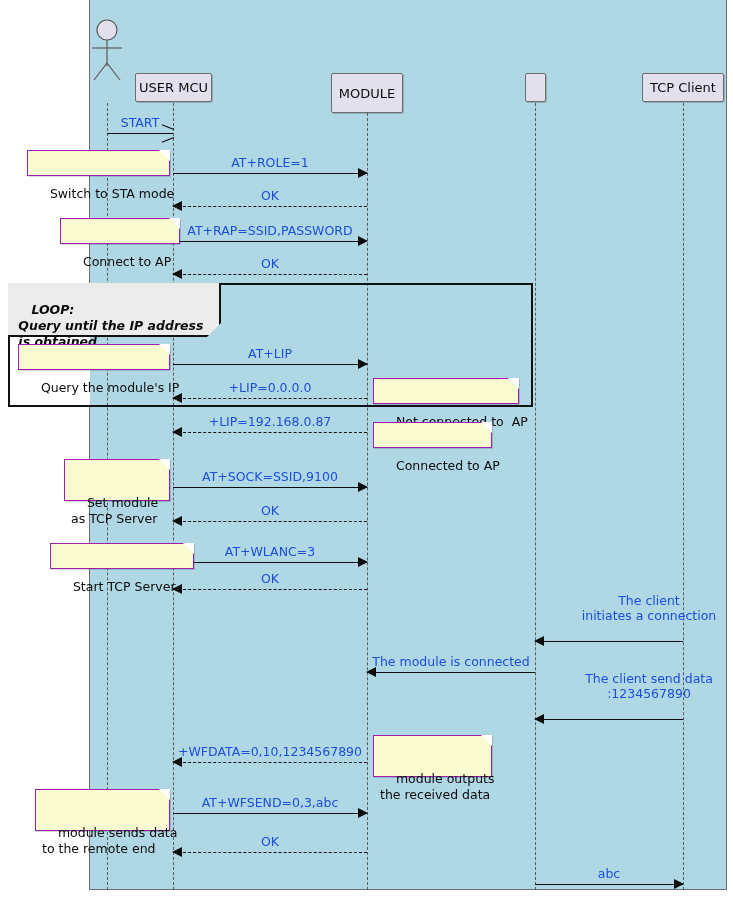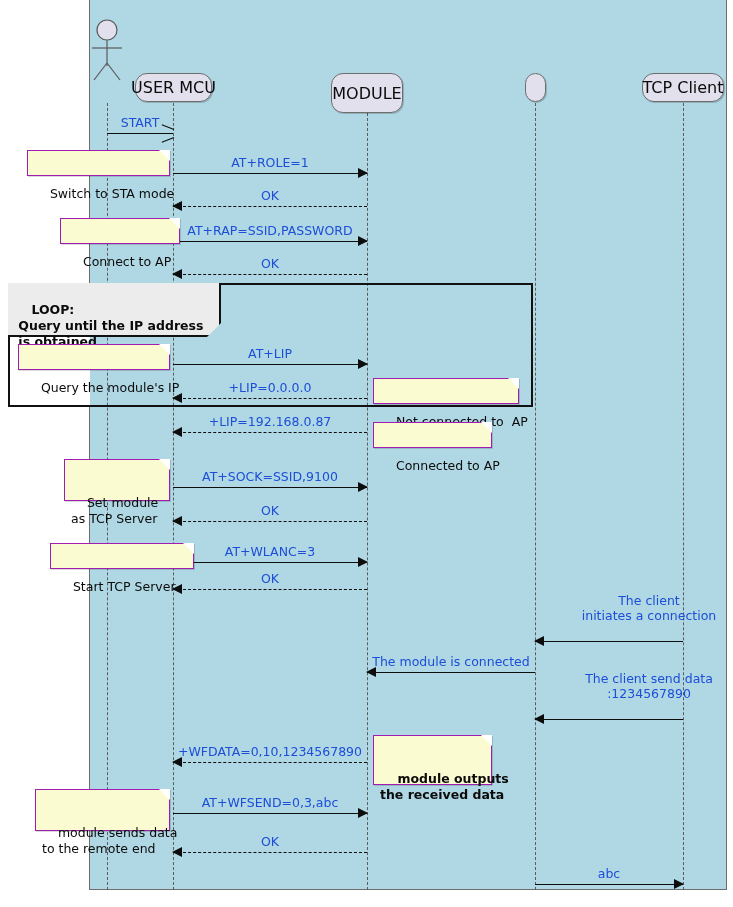--- a/index.html
+++ b/index.html
@@ -33,26 +33,26 @@
   .lifeline {
     position: absolute;
     width: 0px;
     border-left: 1px dashed #5a5a5a;
   }
   
   .participant {
     position: absolute;
     background: #E3E0EE;
     border: 1px solid #6d6d6d;
-    border-radius: 12px;
+    border-radius: 2px;
     box-sizing: border-box;
     display: flex;
     align-items: center;
     justify-content: center;
-    font-size: 16px;
+    font-size: 13px;
     color: #0b0b0b;
     white-space: nowrap;
     box-shadow: 1px 1px 0 rgba(0,0,0,0.18);
   }
   
   .actor {
     position: absolute;
   }
   
   .msg {
@@ -163,20 +163,21 @@
     background: #ECECEC;
     border-right: 2px solid #111111;
     border-bottom: 2px solid #111111;
     box-sizing: border-box;
     font-size: 12.5px;
     font-weight: bold;
     line-height: 16px;
     color: #0b0b0b;
     padding: 3px 22px 20px 6px;
     white-space: pre;
+    font-style: italic;
   }
   .frame-label .notch {
     position: absolute;
     right: -2px;
     bottom: -2px;
     width: 0;
     height: 0;
     border-left: 14px solid transparent;
     border-bottom: 14px solid #AFD7E4;
   }
@@ -378,21 +379,21 @@
     <span class="fold"></span>
     <span>Set module
 as TCP Server</span>
   </div>
 
   <div class="note" style="left:50px; top:543px; width:144px; height:26px;">
     <span class="fold"></span>
     <span>Start TCP Server</span>
   </div>
 
-  <div class="note" style="left:373px; top:735px; width:119px; height:50px;font-weight:bold;">
+  <div class="note" style="left:373px; top:735px; width:119px; height:42px;">
     <span class="fold"></span>
     <span>module outputs
 the received data</span>
   </div>
 
   <div class="note" style="left:35px; top:789px; width:135px; height:42px;">
     <span class="fold"></span>
     <span>module sends data
 to the remote end</span>
   </div>

